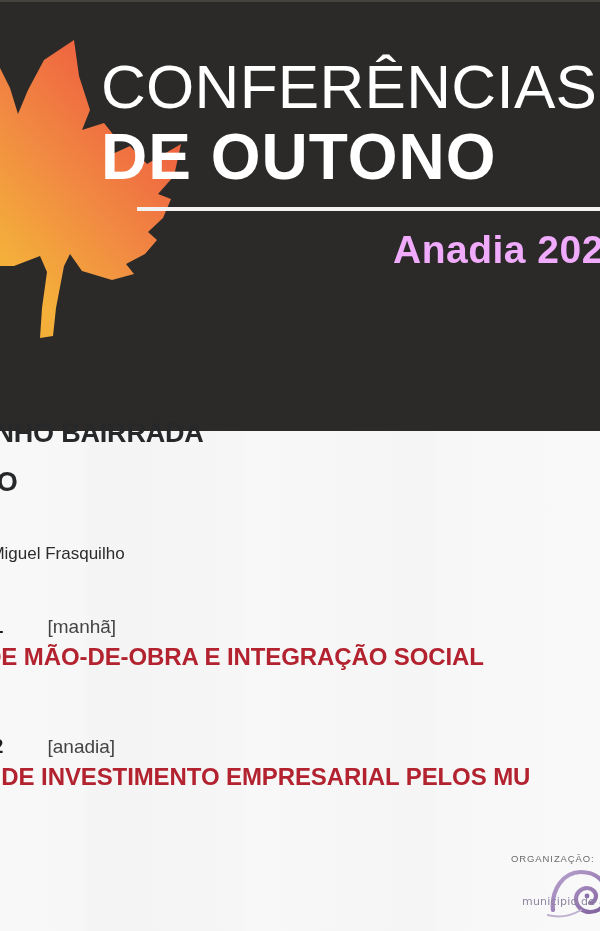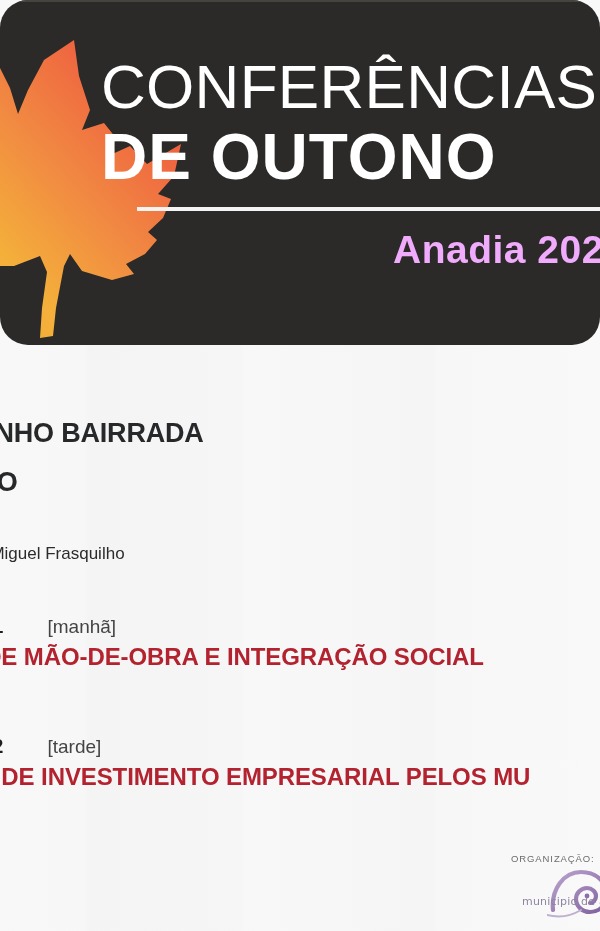--- a/index.html
+++ b/index.html
@@ -21,24 +21,23 @@
         #f8f8f8 0%, #f7f7f7 14%,
         #f4f4f5 15%, #f6f6f7 40%,
         #f8f8f9 41%, #f5f5f6 72%,
         #f7f7f8 73%, #f9f9fa 100%);
   }
 
   
   .header-band {
     position:absolute;
     left:0; top:0;
-    width:600px; height:345px;
+    width:600px; height:431px;
     background:#2b2a28;
     overflow:hidden;
-    border-radius:28px;
   }
   .header-hairline {
     position:absolute; left:0; top:0;
     width:600px; height:2px;
     background:#46443f;
   }
 
   
   .leaf {
     position:absolute;
@@ -265,21 +264,21 @@
 
     <div class="session session-1">
       <div class="session-head">
         <span class="sess-name">cia 1</span><span class="sess-time">[manhã]</span>
       </div>
       <div class="session-title">O DE MÃO-DE-OBRA E INTEGRAÇÃO SOCIAL</div>
     </div>
 
     <div class="session session-2">
       <div class="session-head">
-        <span class="sess-name">cia 2</span><span class="sess-time">[tarde]</span>
+        <span class="sess-name">cia 2</span><span class="sess-time">[anadia]</span>
       </div>
       <div class="session-title">ÃO DE INVESTIMENTO EMPRESARIAL PELOS MU</div>
     </div>
   </div>
 
   <div class="org-block">
     <div class="org-label">ORGANIZAÇÃO:</div>
   </div>
 
   <svg class="org-logo" viewBox="0 0 80 52" aria-hidden="true">

